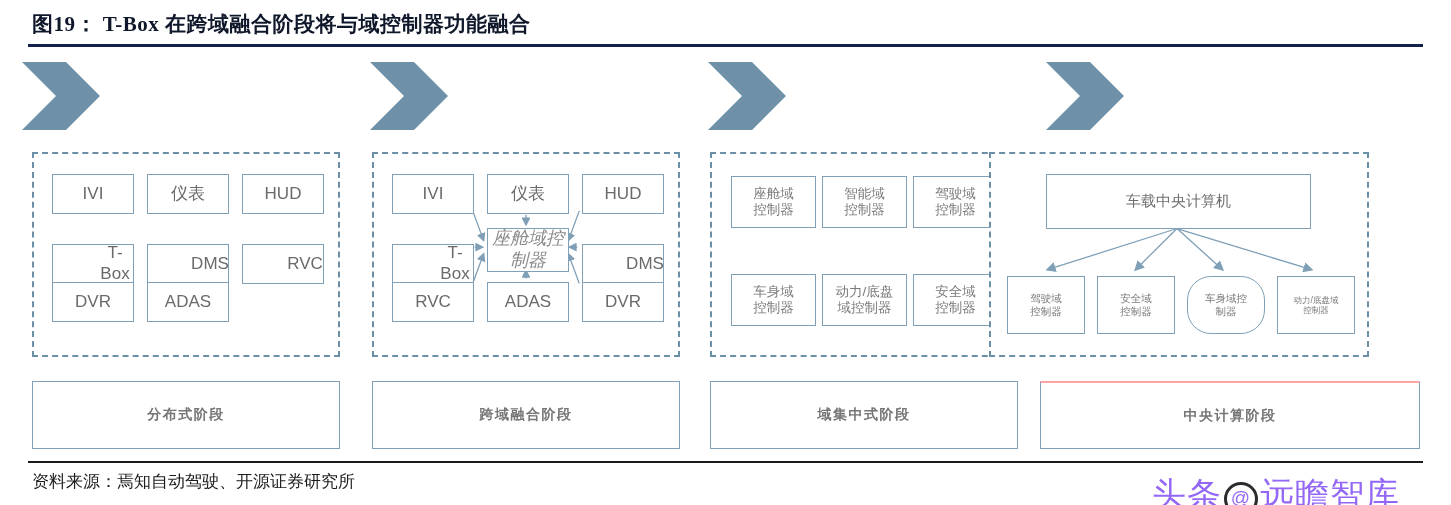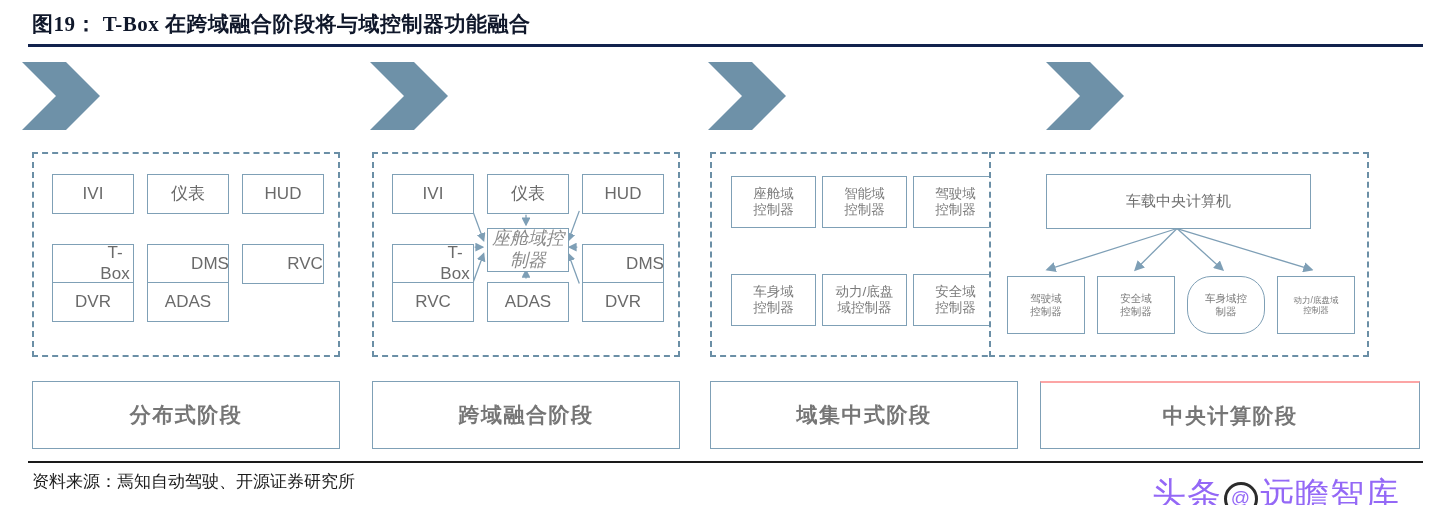--- a/index.html
+++ b/index.html
@@ -89,21 +89,21 @@
 
   
   .arrows{position:absolute;left:0;top:0;width:100%;height:100%;
           pointer-events:none;overflow:visible;}
 
   
   .stage{
     position:absolute;top:381px;height:68px;
     border:1px solid #7fa0b6;background:#ffffff;box-sizing:border-box;
     display:flex;align-items:center;justify-content:center;
-    font-size:21px;font-weight:bold;color:#767676;letter-spacing:1.5px;
+    font-size:14px;font-weight:bold;color:#767676;letter-spacing:1.5px;
   }
   .stage.s1{left:32px;width:308px;}
   .stage.s2{left:372px;width:308px;}
   .stage.s3{left:710px;width:308px;}
   .stage.s4{left:1040px;width:380px;border-top:2px solid #fca5a5;}
 
   
   .footer-rule{position:absolute;left:28px;top:461px;width:1395px;height:2px;background:#1a1a1a;}
   .footer{
     position:absolute;left:32px;top:470px;

